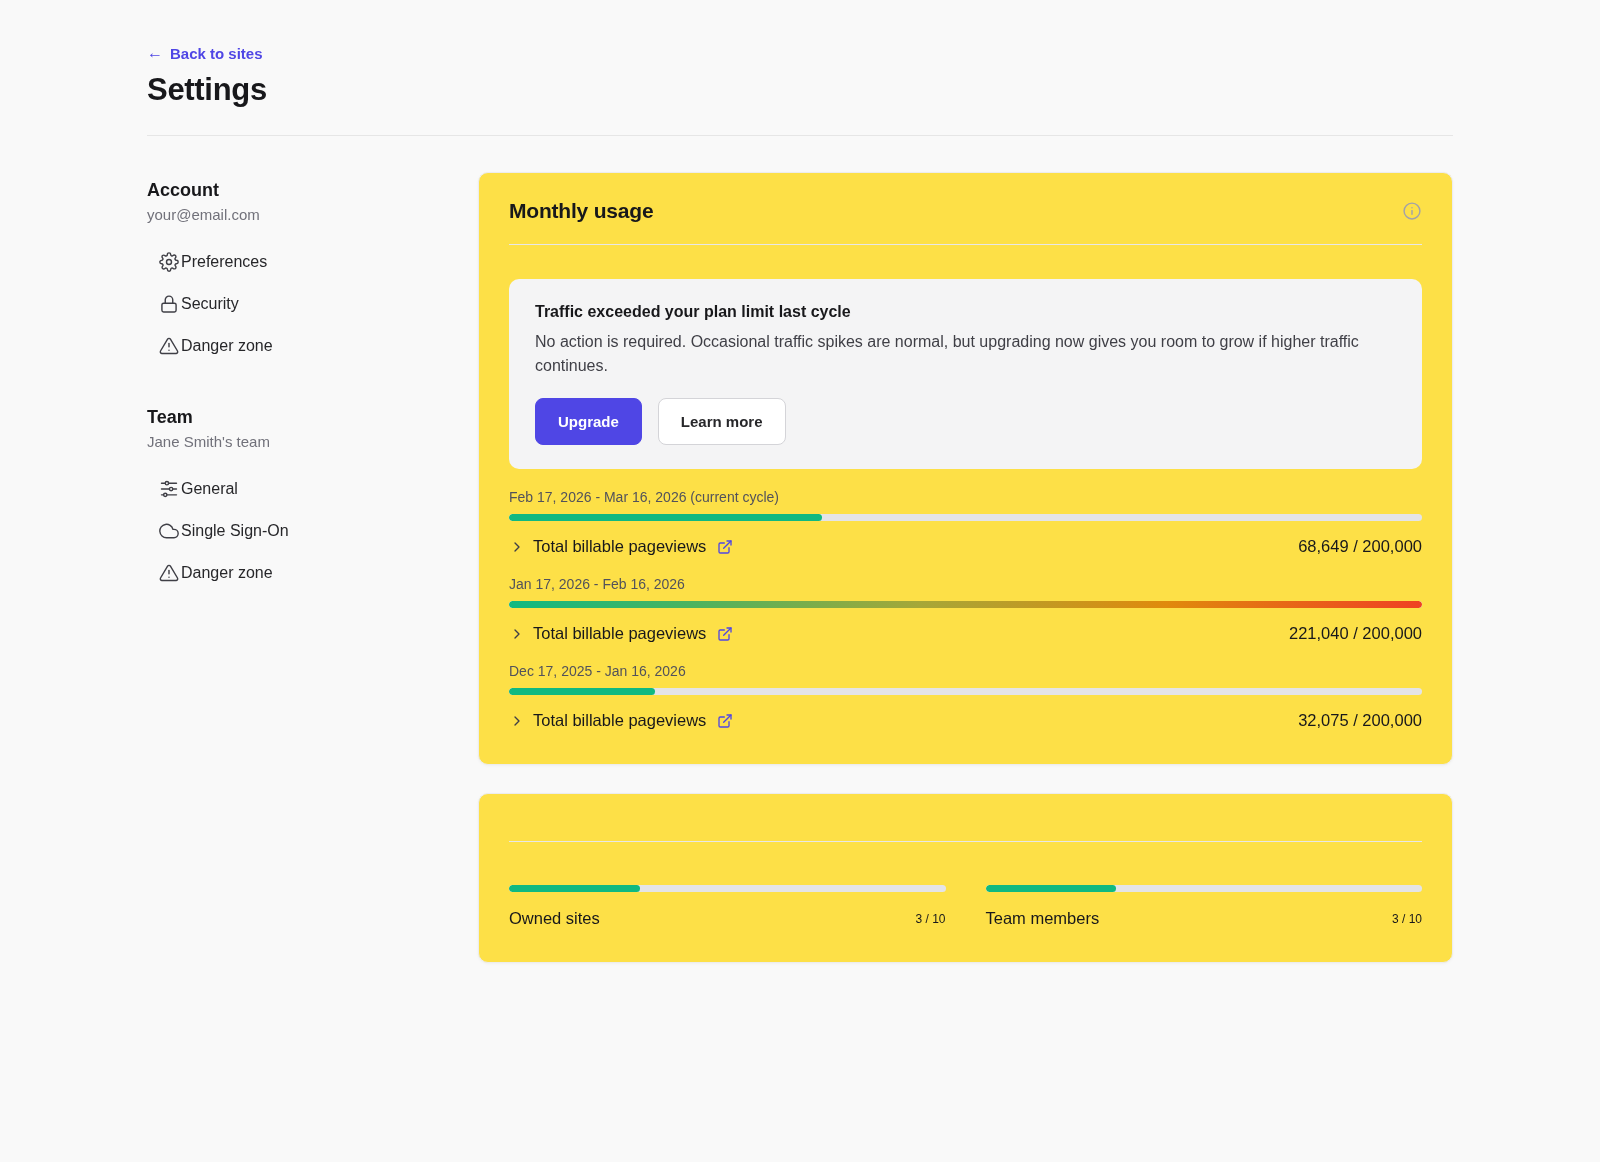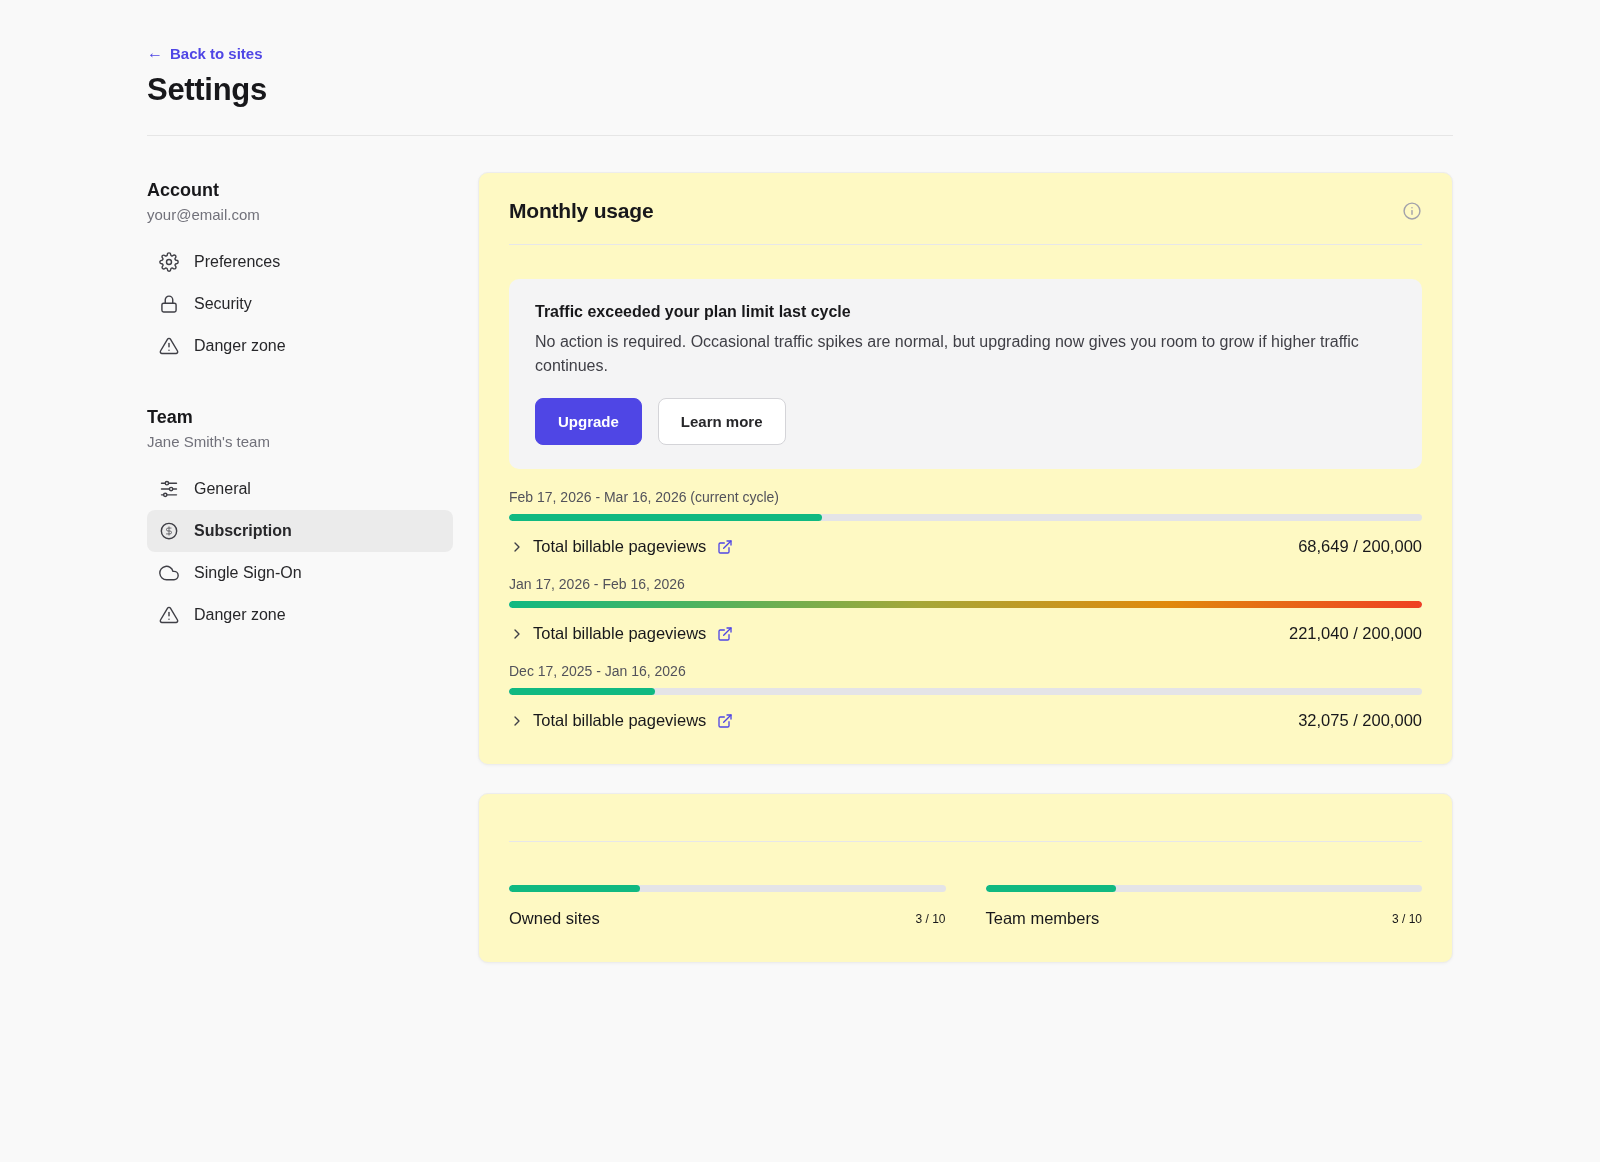--- a/index.html
+++ b/index.html
@@ -25,31 +25,31 @@
   
   .layout { display: flex; margin-top: 36px; }
   .sidebar { width: 306px; flex: 0 0 306px; margin-right: 25px; padding-top: 8px; }
   .content { flex: 1; min-width: 0; }
 
   
   .side-heading { font-size: 18px; font-weight: 700; color: #18181b; }
   .side-sub { font-size: 15px; color: #71717a; margin-top: 5px; margin-bottom: 18px; }
   .side-group.team { margin-top: 40px; }
   .side-item {
-    display: flex; align-items: center; gap: 15px;
+    display: flex; align-items: center; gap: 2px;
     padding: 11px 12px; border-radius: 8px;
     font-size: 16px; color: #27272a; cursor: pointer;
   }
   .side-item .icon { display: inline-flex; width: 20px; height: 20px; color: #3f3f46; flex: 0 0 20px; }
   .side-item .icon svg { width: 20px; height: 20px; }
   .side-item.active { background: #ebebeb; font-weight: 700; }
 
   
   .card {
-    background: #fef9c3; border: 1px solid #ededed; border-radius: 10px;
+    background: #fde047; border: 1px solid #ededed; border-radius: 10px;
     box-shadow: 0 1px 3px rgba(0,0,0,0.04);
     padding: 26px 30px 34px 30px;
   }
   .card + .card { margin-top: 28px; }
   .card-head { display: flex; align-items: center; justify-content: space-between; }
   .card-head h2 { font-size: 21px; font-weight: 600; color: #18181b; letter-spacing: -0.2px; }
   .info-btn { display: inline-flex; width: 20px; height: 20px; color: #a1a1aa; cursor: pointer; }
   .info-btn svg { width: 20px; height: 20px; }
   .card-divider { border: none; border-top: 1px solid #e7e7e9; margin: 21px 0 34px 0; }
 
@@ -152,32 +152,20 @@
                   <circle cx="14.5" cy="12" r="2"></circle>
                   <line x1="16.5" y1="12" x2="21" y2="12"></line>
                   <line x1="3" y1="19" x2="5.5" y2="19"></line>
                   <circle cx="7.5" cy="19" r="2"></circle>
                   <line x1="9.5" y1="19" x2="21" y2="19"></line>
                 </svg>
             </span>
             <span>General</span>
           </div>
 
-          <div class="side-item active">
-            <span class="icon">
-              <svg viewBox="0 0 24 24" fill="none" stroke="currentColor" stroke-width="1.7" stroke-linecap="round" stroke-linejoin="round">
-                  <circle cx="12" cy="12" r="9.2"></circle>
-                  <g transform="translate(12 12) scale(0.5) translate(-12 -12)">
-                    <line x1="12" y1="2" x2="12" y2="22"></line>
-                    <path d="M17 5H9.5a3.5 3.5 0 0 0 0 7h5a3.5 3.5 0 0 1 0 7H6"></path>
-                  </g>
-                </svg>
-            </span>
-            <span>Subscription</span>
-          </div>
 
 
           <div class="side-item">
             <span class="icon">
               <svg viewBox="0 0 24 24" fill="none" stroke="currentColor" stroke-width="1.7" stroke-linecap="round" stroke-linejoin="round">
                   <path d="M18 10h-1.26A8 8 0 1 0 9 20h9a5 5 0 0 0 0-10z"></path>
                 </svg>
             </span>
             <span>Single Sign-On</span>
           </div>

